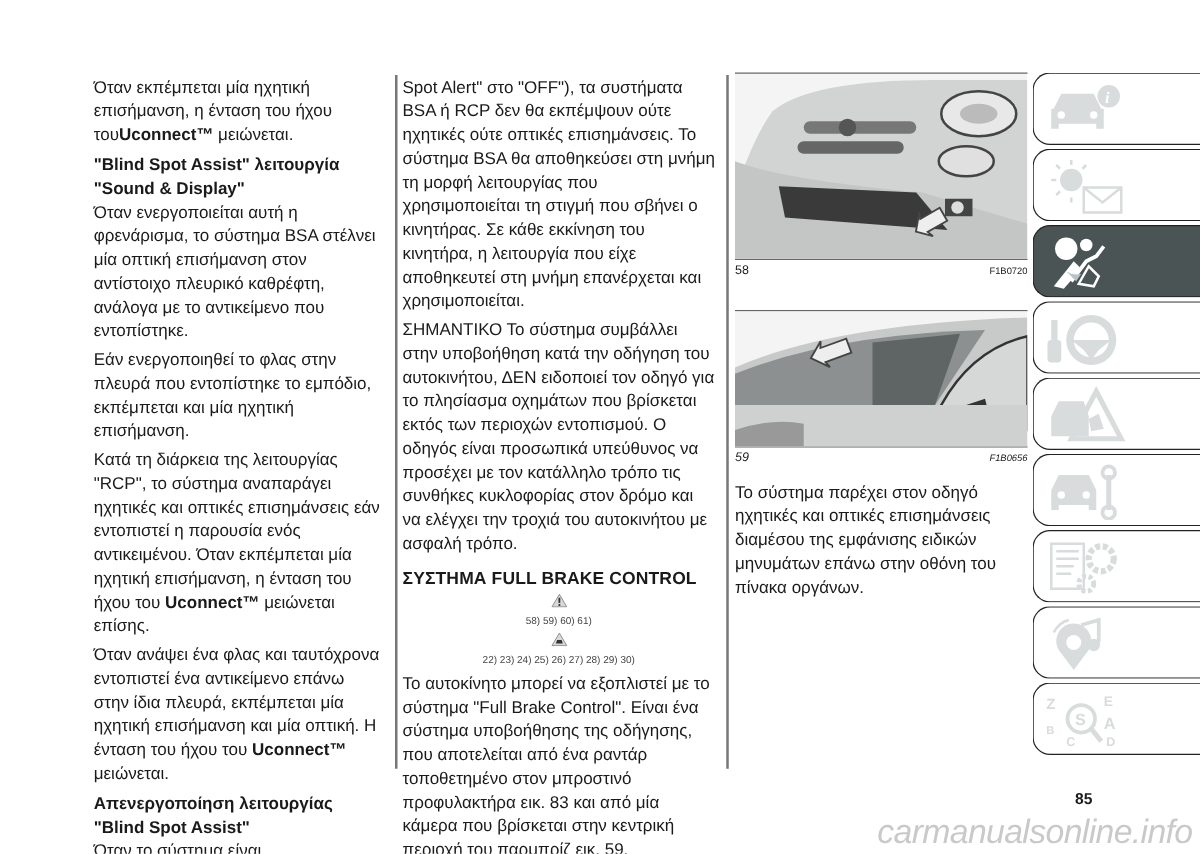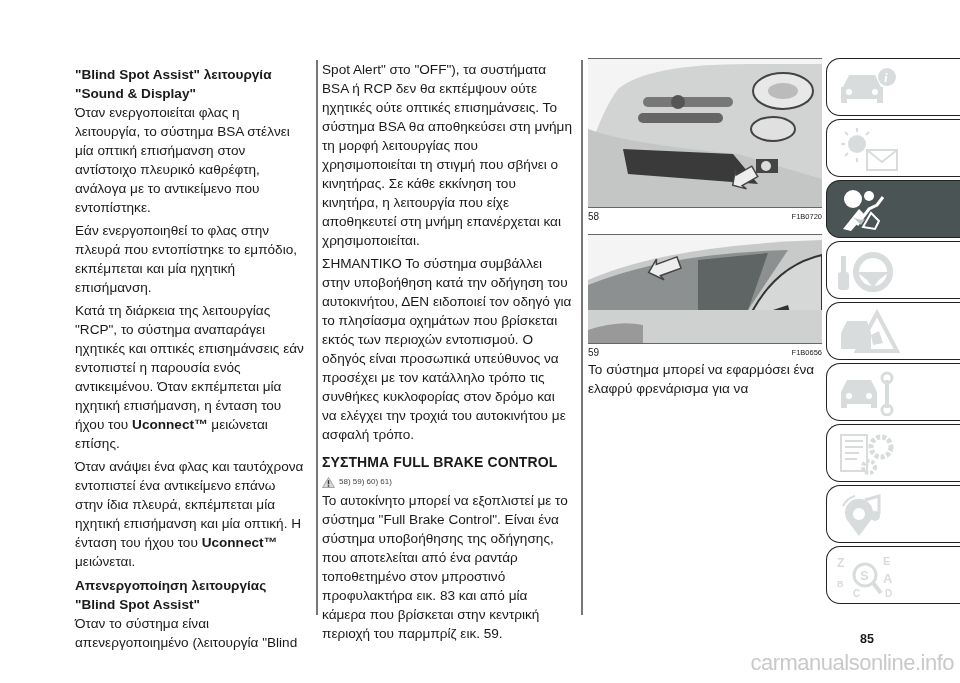--- a/index.html
+++ b/index.html
@@ -13,64 +13,72 @@
   .col h2 { font-size:14px; font-weight:bold; line-height:20px; margin-top:8px; margin-bottom:3px; letter-spacing:0.1px; }
 
   #col1 { left:75px; width:232px; }
   #col2 { left:322px; width:250px; }
   #col3 { left:588px; width:242px; }
 
   .vline { position:absolute; width:1.5px; background:#777; }
   #vline1 { left:316px; top:60px; height:555px; }
   #vline2 { left:581px; top:60px; height:555px; }
 
-  .refs { font-size:8px; line-height:14px; color:#444; display:flex; align-items:center; gap:4px; margin:2px 0; }
+  .refs { font-size:8px; line-height:14px; color:#444; display:flex; align-items:center; gap:4px; margin:2px 0;flex-direction:column; }
   .refs svg { width:13px; height:11px; }
 
   .figure { position:relative; width:234px; }
   .fig-top { border-top:1.5px solid #666; }
   .fig-bottom { border-bottom:1.5px solid #666; }
   .fig-caption { display:flex; justify-content:space-between; font-size:10px; line-height:14px; margin-top:2px; }
   .fig-caption .code { font-size:7.5px; }
   .fig-img { width:234px; overflow:hidden; }
 
   .tabs { position:absolute; left:826px; top:58px; width:134px; }
   .tab { position:relative; height:58px; margin-bottom:3px; border:1.5px solid #222; border-right:none; border-radius:14px 0 0 14px; background:#fff; }
   .tab.active { background:#4a5454; }
   .tab svg { position:absolute; left:8px; top:6px; width:70px; height:46px; }
 
   .page-num { position:absolute; left:860px; top:632px; font-size:12.5px; font-weight:bold; }
-  .watermark { position:absolute; right:6px; top:650px; font-size:22px; color:#c9c9c9; letter-spacing:-0.5px; }
+  .watermark { position:absolute; right:6px; top:650px; font-size:27px; color:#c9c9c9; letter-spacing:-0.5px;font-style:italic; }
 </style>
 </head>
 <body>
 
 <div id="col1" class="col">
+  <p><span>Όταν εκπέμπεται μία ηχητική επισήμανση, η ένταση του ήχου του</span><b>Uconnect™</b><span> μειώνεται.</span></p>
   <h3>"Blind Spot Assist" λειτουργία "Sound &amp; Display"</h3>
-  <p>Όταν ενεργοποιείται φλας η λειτουργία, το σύστημα BSA στέλνει μία οπτική επισήμανση στον αντίστοιχο πλευρικό καθρέφτη, ανάλογα με το αντικείμενο που εντοπίστηκε.</p>
+  <p>Όταν ενεργοποιείται αυτή η φρενάρισμα, το σύστημα BSA στέλνει μία οπτική επισήμανση στον αντίστοιχο πλευρικό καθρέφτη, ανάλογα με το αντικείμενο που εντοπίστηκε.</p>
   <p>Εάν ενεργοποιηθεί το φλας στην πλευρά που εντοπίστηκε το εμπόδιο, εκπέμπεται και μία ηχητική επισήμανση.</p>
   <p><span>Κατά τη διάρκεια της λειτουργίας "RCP", το σύστημα αναπαράγει ηχητικές και οπτικές επισημάνσεις εάν εντοπιστεί η παρουσία ενός αντικειμένου. Όταν εκπέμπεται μία ηχητική επισήμανση, η ένταση του ήχου του </span><b>Uconnect™</b><span> μειώνεται επίσης.</span></p>
   <p><span>Όταν ανάψει ένα φλας και ταυτόχρονα εντοπιστεί ένα αντικείμενο επάνω στην ίδια πλευρά, εκπέμπεται μία ηχητική επισήμανση και μία οπτική. Η ένταση του ήχου του </span><b>Uconnect™</b><span> μειώνεται.</span></p>
   <h3>Απενεργοποίηση λειτουργίας "Blind Spot Assist"</h3>
   <p>Όταν το σύστημα είναι απενεργοποιημένο (λειτουργία "Blind</p>
 </div>
 
 <div id="vline1" class="vline"></div>
 
 <div id="col2" class="col">
   <p>Spot Alert" στο "OFF"), τα συστήματα BSA ή RCP δεν θα εκπέμψουν ούτε ηχητικές ούτε οπτικές επισημάνσεις. Το σύστημα BSA θα αποθηκεύσει στη μνήμη τη μορφή λειτουργίας που χρησιμοποιείται τη στιγμή που σβήνει ο κινητήρας. Σε κάθε εκκίνηση του κινητήρα, η λειτουργία που είχε αποθηκευτεί στη μνήμη επανέρχεται και χρησιμοποιείται.</p>
   <p>ΣΗΜΑΝΤΙΚΟ Το σύστημα συμβάλλει στην υποβοήθηση κατά την οδήγηση του αυτοκινήτου, ΔΕΝ ειδοποιεί τον οδηγό για το πλησίασμα οχημάτων που βρίσκεται εκτός των περιοχών εντοπισμού. Ο οδηγός είναι προσωπικά υπεύθυνος να προσέχει με τον κατάλληλο τρόπο τις συνθήκες κυκλοφορίας στον δρόμο και να ελέγχει την τροχιά του αυτοκινήτου με ασφαλή τρόπο.</p>
   <h2>ΣΥΣΤΗΜΑ FULL BRAKE CONTROL</h2>
   <div class="refs">
     <svg viewBox="0 0 14 12">
       <polygon points="7,0.5 13.5,11.5 0.5,11.5" fill="#d6dada" stroke="#888" stroke-width="0.8"></polygon>
       <rect x="6.2" y="3.5" width="1.6" height="4.5" fill="#333"></rect>
       <rect x="6.2" y="9" width="1.6" height="1.6" fill="#333"></rect>
     </svg>
     <span>58) 59) 60) 61)</span>
+  </div>
+  <div class="refs">
+    <svg viewBox="0 0 14 12">
+      <polygon points="7,0.5 13.5,11.5 0.5,11.5" fill="#d6dada" stroke="#888" stroke-width="0.8"></polygon>
+      <path d="M4,9.5 L5,6.5 L9,6.5 L10,9.5 Z" fill="#333"></path>
+    </svg>
+    <span>22) 23) 24) 25) 26) 27) 28) 29) 30)</span>
   </div>
   <p>Το αυτοκίνητο μπορεί να εξοπλιστεί με το σύστημα "Full Brake Control". Είναι ένα σύστημα υποβοήθησης της οδήγησης, που αποτελείται από ένα ραντάρ τοποθετημένο στον μπροστινό προφυλακτήρα εικ. 83 και από μία κάμερα που βρίσκεται στην κεντρική περιοχή του παρμπρίζ εικ. 59.</p>
 </div>
 
 <div id="vline2" class="vline"></div>
 
 <div id="col3" class="col" style="top:58px;">
   <div class="figure">
     <div class="fig-top fig-bottom fig-img" style="height:150px;">
       <svg width="234" height="150" viewBox="0 0 234 150">
@@ -89,41 +97,41 @@
         <polygon points="142,120 152,108 150,113 168,113 168,125 150,125 152,130" fill="#eeeeee" stroke="#444" stroke-width="1.5" transform="rotate(-30 155 118)"></polygon>
       </svg>
     </div>
     <div class="fig-caption">
       <span>58</span>
       <span class="code">F1B0720</span>
     </div>
   </div>
 
 
-  <div class="figure" style="margin-top:10px;">
+  <div class="figure" style="margin-top:24px;font-style:italic;">
     <div class="fig-top fig-bottom fig-img" style="height:110px; border-top:1.5px solid #666;">
       <svg width="234" height="110" viewBox="0 0 234 110">
         <rect width="234" height="110" fill="#f4f4f4"></rect>
         <path d="M0,45 Q80,10 234,5 L234,110 L0,110 Z" fill="#c8caca"></path>
         <path d="M0,50 Q80,18 200,15 L160,75 L0,75 Z" fill="#8c9090"></path>
         <path d="M110,25 L180,18 L160,75 L110,75 Z" fill="#5f6464"></path>
         <path d="M165,75 Q190,30 234,20 L234,95 L175,95 Z" fill="#d6d8d8" stroke="#333" stroke-width="2"></path>
         <path d="M185,75 L200,70 L205,90 L190,92 Z" fill="#333"></path>
         <rect x="0" y="75" width="234" height="35" fill="#cfd1d1"></rect>
         <path d="M0,95 Q30,85 55,90 L55,110 L0,110 Z" fill="#999"></path>
         <polygon points="60,32 72,22 70,27 92,27 92,39 70,39 72,44" fill="#eeeeee" stroke="#444" stroke-width="1.5" transform="rotate(-20 76 33)"></polygon>
       </svg>
     </div>
     <div class="fig-caption">
       <span>59</span>
       <span class="code">F1B0656</span>
     </div>
   </div>
 
-  <p>Το σύστημα μπορεί να εφαρμόσει ένα ελαφρύ φρενάρισμα για να</p>
+  <p style="margin-top:10px;">Το σύστημα παρέχει στον οδηγό ηχητικές και οπτικές επισημάνσεις διαμέσου της εμφάνισης ειδικών μηνυμάτων επάνω στην οθόνη του πίνακα οργάνων.</p>
 </div>
 
 <div class="tabs">
   <div class="tab">
     <svg viewBox="0 0 70 46">
       <path d="M8,22 L14,10 L40,10 L46,22 L48,22 L48,38 L42,38 L42,34 L12,34 L12,38 L6,38 L6,22 Z" fill="#d8dcdc"></path>
       <circle cx="14" cy="27" r="3" fill="#fff"></circle>
         <circle cx="40" cy="27" r="3" fill="#fff"></circle>
       <circle cx="52" cy="12" r="9" fill="#d8dcdc"></circle>
       <text x="49" y="17" font-size="13" font-style="italic" font-weight="bold" fill="#fff" font-family="Liberation Serif, serif">i</text>

